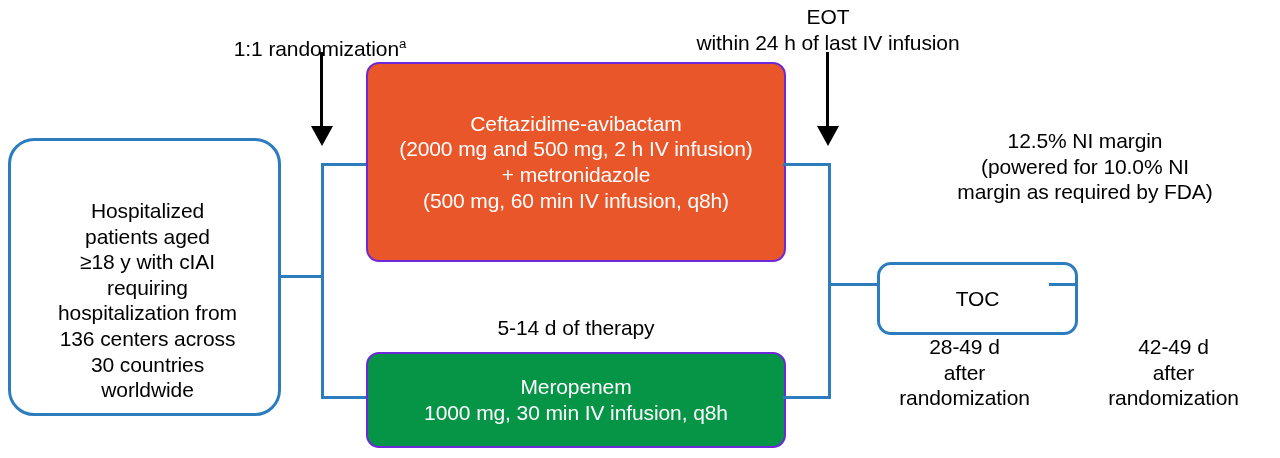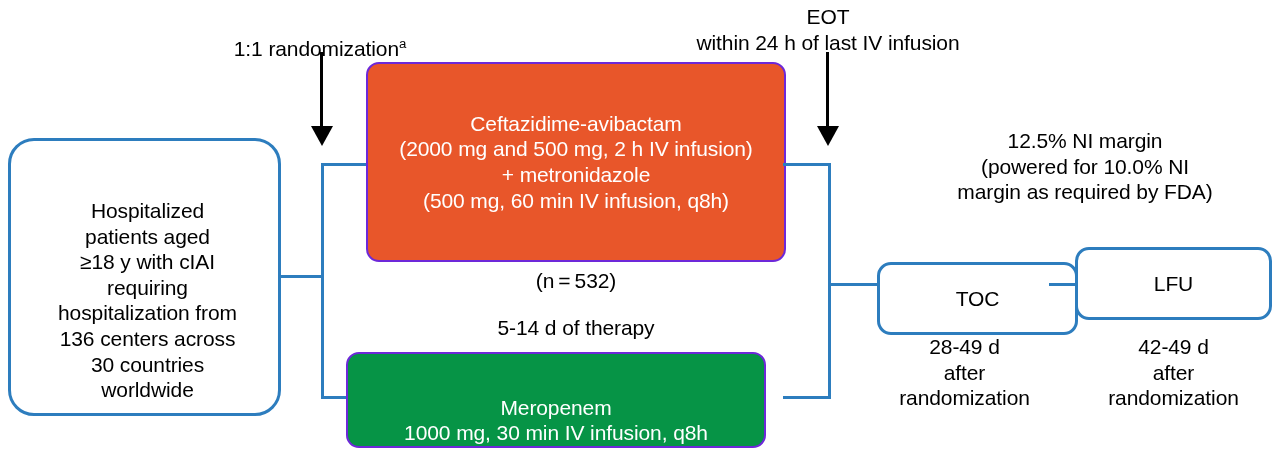--- a/index.html
+++ b/index.html
@@ -127,47 +127,43 @@
 
   <div class="hline" style="left:321px; top:396px; width:48px;"></div>
 
   <div class="armbox" style="left:366px; top:62px; width:420px; height:200px; background:#e8562a;">
     <div class="txt white" style="position:static; width:100%;">Ceftazidime-avibactam
 (2000 mg and 500 mg, 2 h IV infusion)
 + metronidazole
 (500 mg, 60 min IV infusion, q8h)</div>
   </div>
 
-  <div class="armbox" style="left:346px; top:352px; width:420px; height:96px; background:#069446;align-items:flex-end;">
+  <div class="armbox" style="left:366px; top:352px; width:420px; height:96px; background:#069446;">
     <div class="txt white" style="position:static; width:100%;">Meropenem
 1000 mg, 30 min IV infusion, q8h</div>
   </div>
 
-  <div class="txt" style="left:426px; top:268px; width:300px;">(n = 532)</div>
 
   <div class="txt" style="left:426px; top:315px; width:300px;">5-14 d of therapy</div>
 
   <div class="hline" style="left:783px; top:163px; width:48px;"></div>
   <div class="hline" style="left:783px; top:396px; width:48px;"></div>
   <div class="vline" style="left:828px; top:163px; height:236px;"></div>
   <div class="hline" style="left:828px; top:283px; width:52px;"></div>
 
   <div class="txt" style="left:895px; top:128px; width:380px;">12.5% NI margin
 (powered for 10.0% NI
 margin as required by FDA)</div>
 
   <div class="bluebox small" style="left:877px; top:262px; width:201px; height:73px; display:flex; align-items:center; justify-content:center;">
     <div class="txt" style="position:static; width:100%;">TOC</div>
   </div>
 
   <div class="hline" style="left:1049px; top:283px; width:28px;"></div>
 
-  <div class="bluebox small" style="left:1075px; top:247px; width:197px; height:73px; display:flex; align-items:center; justify-content:center;">
-    <div class="txt" style="position:static; width:100%;">LFU</div>
-  </div>
 
   <div class="txt" style="left:877px; top:334px; width:175px;">28-49 d
 after
 randomization</div>
 
   <div class="txt" style="left:1075px; top:334px; width:197px;">42-49 d
 after
 randomization</div>
 
 </div>

